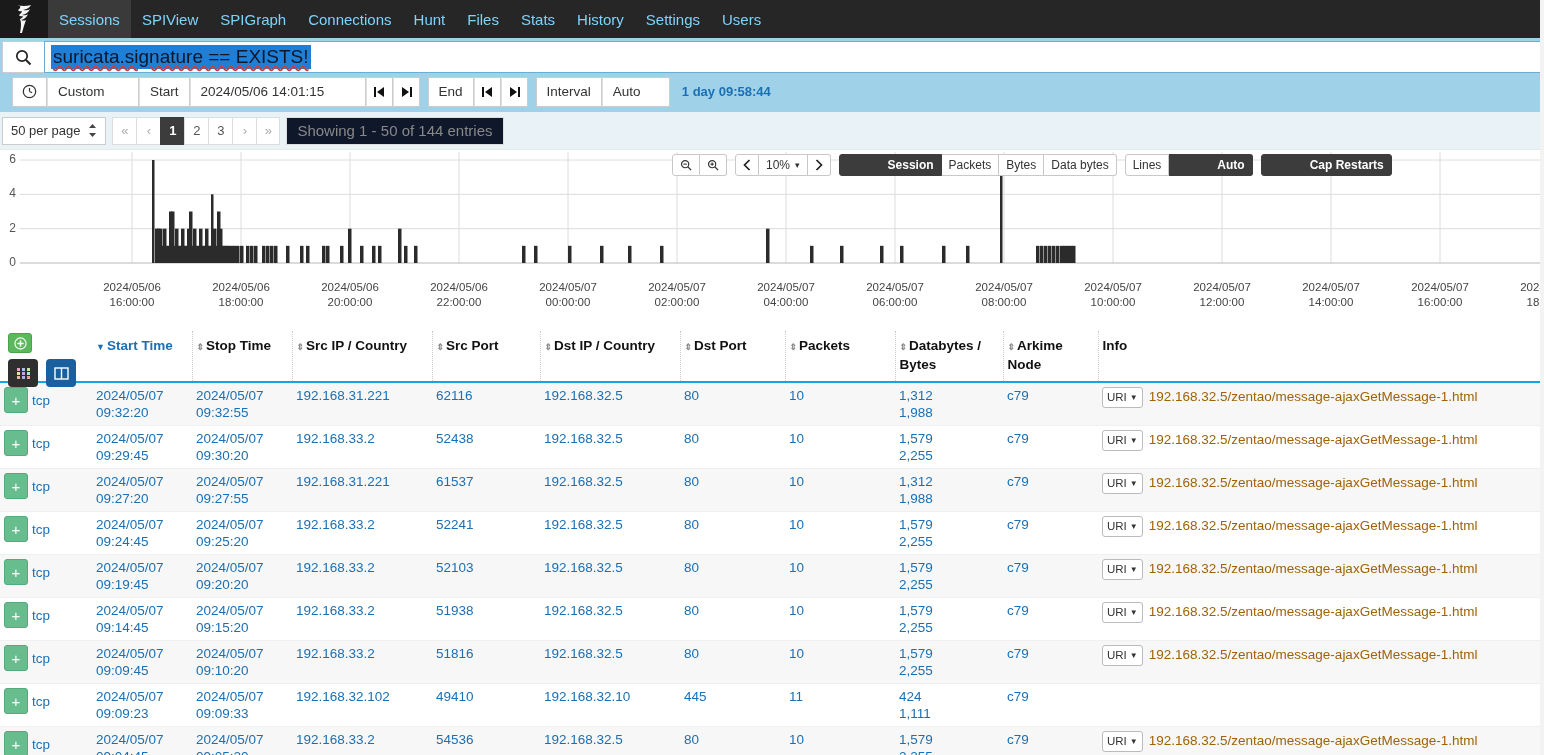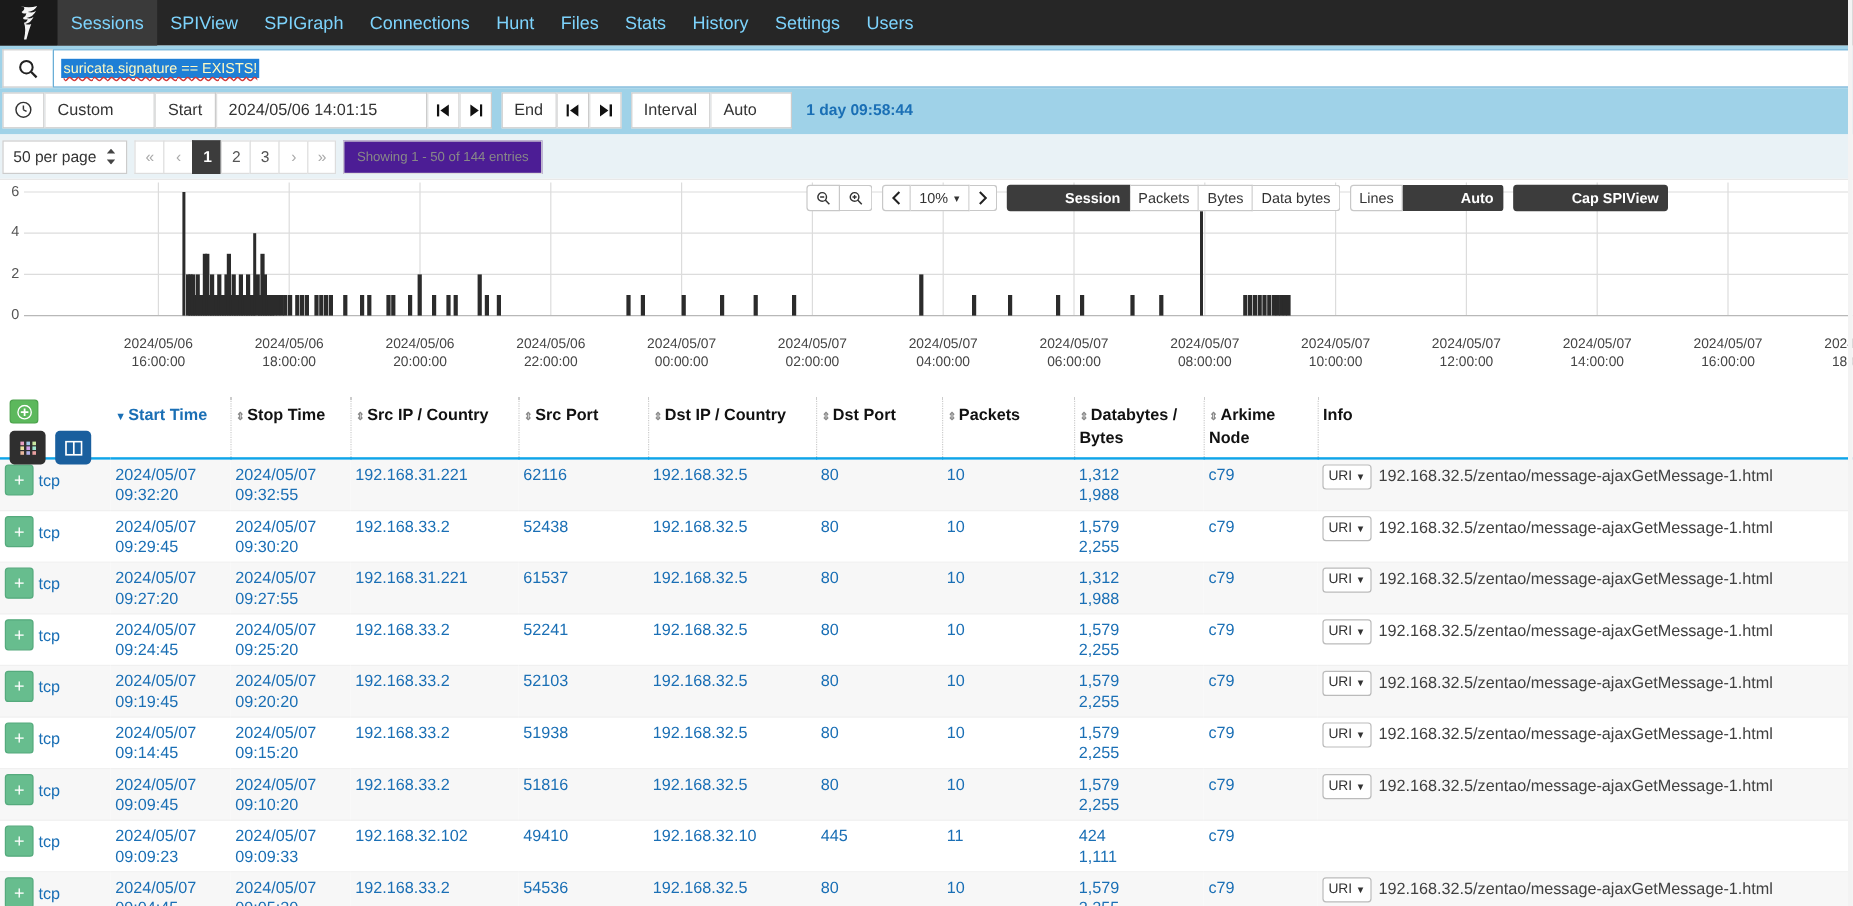--- a/index.html
+++ b/index.html
@@ -60,36 +60,36 @@
     height: 32px;
     background: #fff;
     border: 1px solid #6aaed6;
     display: flex;
     align-items: center;
     padding: 0 6px;
     margin-right: 2px;
   }
   .search-text {
     background: #1f7fd6;
-    color: #fef9c3;
-    font-size: 12px;
+    color: #0f172a;
+    font-size: 19px;
     padding: 1px 2px;
     text-decoration: underline;
     text-decoration-style: wavy;
     text-decoration-color: #d23b3b;
     text-underline-offset: 2px;
   }
 
   
   .timebar {
     height: 38px;
     background: #9fd2e8;
     display: flex;
     align-items: center;
-    padding: 0 2px 3px 2px;
+    padding: 0 2px 3px 12px;
     gap: 0;
   }
   .tb-group { display:flex; align-items:stretch; margin-right: 8px; }
   .tb-cell {
     height: 30px;
     background: #fff;
     border: 1px solid #ccc;
     display:flex; align-items:center;
     padding: 0 10px;
     font-size: 13.5px;
@@ -129,23 +129,23 @@
     border-right: none;
     display:flex; align-items:center; justify-content:center;
     font-size:13px; color:#aaa;
     padding: 0 7px;
     cursor: pointer;
   }
   .pg-btn.num { color:#555; }
   .pg-btn.active { background:#3c3c3c; color:#fff; border-color:#3c3c3c; font-weight:bold; }
   .pg-btn:last-child { border-right: 1px solid #ddd; }
   .showing {
-    height:28px; background:#4c1d95; border:1px solid #ddd;
+    height:28px; background:#0f172a; border:1px solid #ddd;
     display:flex; align-items:center; padding: 0 10px;
-    font-size:11px; color:#888;
+    font-size:15px; color:#888;
     margin-left: 6px;
   }
 
   
   .chart-wrap {
     position: relative;
     height: 182px;
     background: #fff;
     border-top: 1px solid #e8e8e8;
   }
@@ -248,21 +248,21 @@
   }
   .proto { color:#1a6fb5; padding-left: 4px; }
   .tagbtn {
     display:inline-flex; align-items:center; gap:3px;
     border:1px solid #bbb; border-radius:3px;
     background:#fff; color:#333;
     font-size: 11.5px; padding: 1px 4px;
     margin-right: 6px; cursor:pointer;
     vertical-align: middle;
   }
-  .info-txt { color:#404040; }
+  .info-txt { color:#a16207; }
   .scroll-edge {
     position:absolute; right:0; top:0; width:4px; bottom:0;
     background: #f3f3f3;
   }
 </style>
 </head>
 <body>
 
 <div class="navbar">
   <div class="logo-box">
@@ -602,21 +602,21 @@
       <div class="cc-btn dark">Session</div>
       <div class="cc-btn">Packets</div>
       <div class="cc-btn">Bytes</div>
       <div class="cc-btn">Data bytes</div>
     </div>
     <div class="cc-group rounded">
       <div class="cc-btn">Lines</div>
       <div class="cc-btn dark">Auto</div>
     </div>
     <div class="cc-group">
-      <div class="cc-btn dark solo">Cap SPIView</div>
+      <div class="cc-btn dark solo">Cap Restarts</div>
     </div>
   </div>
 </div>
 
 <div class="table-zone">
   <div class="side-btns">
     <div class="sb-green">
       <svg width="13" height="13" viewBox="0 0 14 14">
           <circle cx="7" cy="7" r="6" fill="#5cb85c" stroke="#fff" stroke-width="1.2"></circle>
           <line x1="7" y1="3.6" x2="7" y2="10.4" stroke="#fff" stroke-width="1.6"></line>

